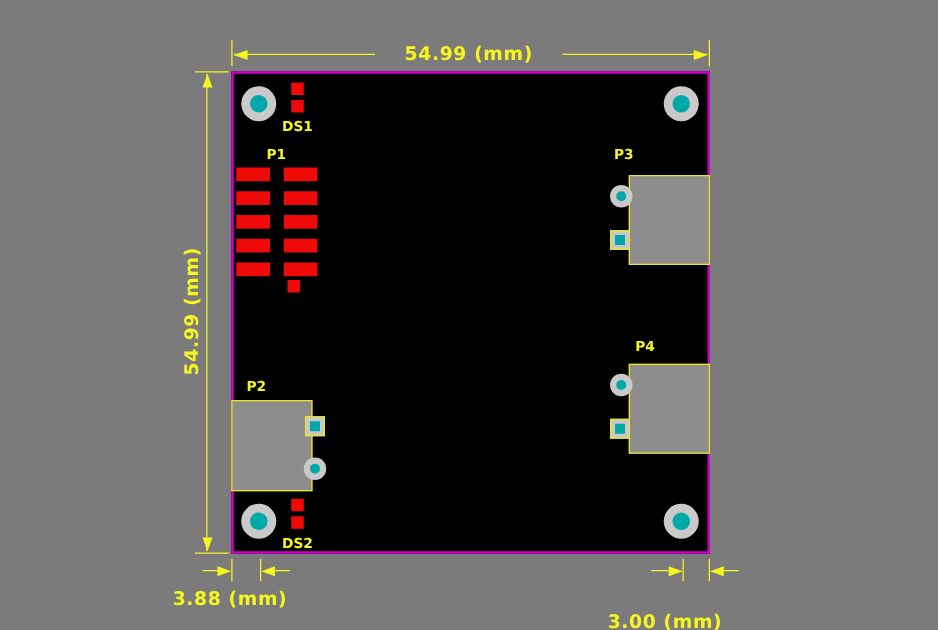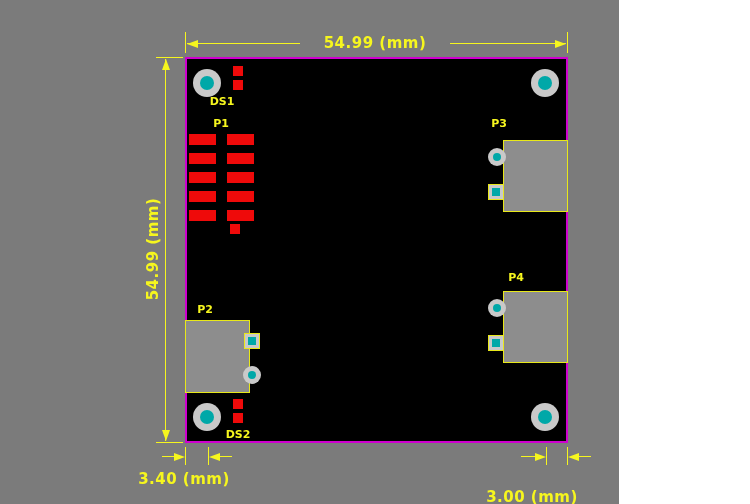--- a/index.html
+++ b/index.html
@@ -1,17 +1,17 @@
 <!DOCTYPE html>
 <html style="--background: #7b7b7b; --board-fill: #000000; --board-outline: #cf00cf; --annotation: #f6f61e; --pad-red: #ef0a0a; --pad-teal: #00a8a8; --pad-ring: #c9c9c9; --connector-fill: #8d8d8d; --connector-outline: #e8e81a;"><head>
 <meta charset="utf-8">
 <style>
   html,body { margin:0; padding:0; }
   #canvas {
-    position:relative; width:619px; height:504px;
+    position:relative; width:750px; height:504px;
     background:var(--background,#7b7b7b);
     font-family:"DejaVu Sans",sans-serif;
     overflow:hidden;
   }
   
   .h { position:absolute; height:1px; background:var(--annotation,#f6f61e); }
   .v { position:absolute; width:1px;  background:var(--annotation,#f6f61e); }
   
   .ar { position:absolute; width:0; height:0; border:4px solid transparent; }
   .ar-l { border-left-width:0;  border-right-width:11px; border-right-color:var(--annotation,#f6f61e); }
@@ -69,21 +69,21 @@
 
   <div id="board" style="left:185px;top:57px;width:383px;height:386px"></div>
 
   <div class="hole" style="left:193px;top:69px"></div>
   <div class="hole" style="left:531px;top:69px"></div>
   <div class="hole" style="left:193px;top:403px"></div>
   <div class="hole" style="left:531px;top:403px"></div>
 
   <div class="redpad" style="left:233px;top:66px"></div>
   <div class="redpad" style="left:233px;top:80px"></div>
-  <div class="reflabel" style="left:205px;top:95px;width:34px">DS1</div>
+  <div class="reflabel" style="left:221px;top:95px;width:34px">DS1</div>
 
   <div class="reflabel" style="left:206px;top:117px;width:30px">P1</div>
   <div class="p1grid" style="left:189px;top:134px">
     <div class="p1pad"></div>
     <div class="p1pad"></div>
     <div class="p1pad"></div>
     <div class="p1pad"></div>
     <div class="p1pad"></div>
     <div class="p1pad"></div>
     <div class="p1pad"></div>
@@ -111,21 +111,21 @@
   <div class="redpad" style="left:233px;top:399px"></div>
   <div class="redpad" style="left:233px;top:413px"></div>
   <div class="reflabel" style="left:221px;top:428px;width:34px">DS2</div>
 
   <div class="v" style="left:185px;top:447px;height:18px"></div>
   <div class="v" style="left:208px;top:447px;height:18px"></div>
   <div class="h" style="left:162px;top:456px;width:15px"></div>
   <div class="ar ar-r" style="left:174px;top:453px"></div>
   <div class="h" style="left:217px;top:456px;width:15px"></div>
   <div class="ar ar-l" style="left:209px;top:453px"></div>
-  <div class="dimlabel" style="left:136px;top:470px;width:96px;background:transparent">3.40 (mm)</div>
+  <div class="dimlabel" style="left:136px;top:470px;width:96px;background:transparent">3.88 (mm)</div>
 
   <div class="v" style="left:546px;top:447px;height:18px"></div>
   <div class="v" style="left:567px;top:447px;height:18px"></div>
   <div class="h" style="left:521px;top:456px;width:15px"></div>
   <div class="ar ar-r" style="left:535px;top:453px"></div>
   <div class="h" style="left:576px;top:456px;width:15px"></div>
   <div class="ar ar-l" style="left:568px;top:453px"></div>
   <div class="dimlabel" style="left:484px;top:488px;width:96px;background:transparent">3.00 (mm)</div>
 
 </div>

